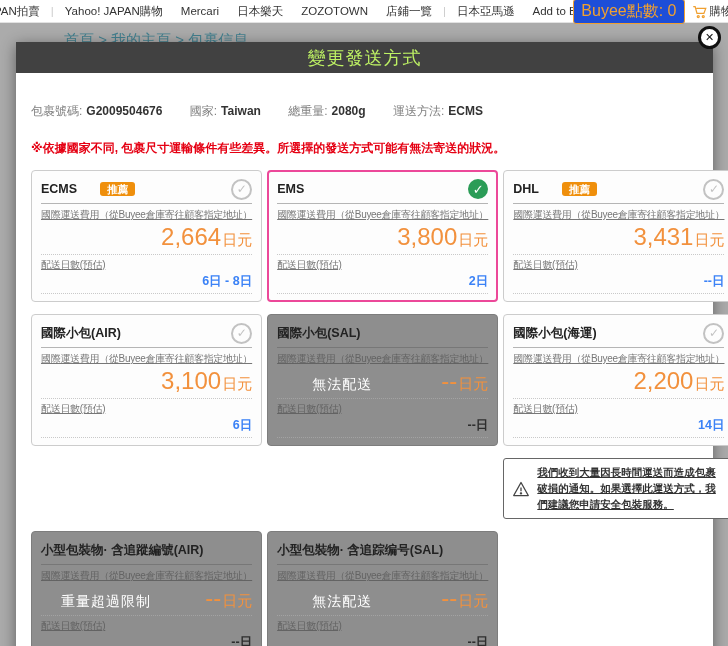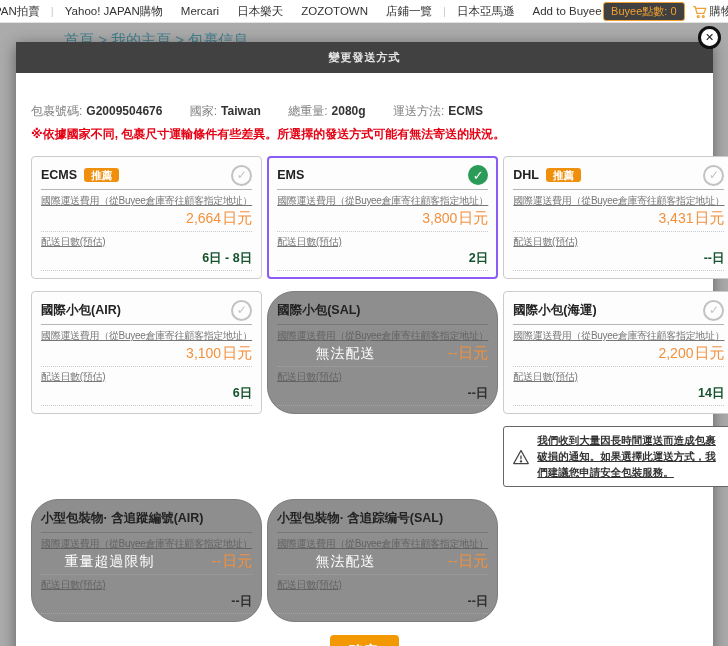--- a/index.html
+++ b/index.html
@@ -12,79 +12,79 @@
   .topnav{
     position:absolute;top:0;left:0;width:728px;height:22px;background:#fff;
     display:flex;align-items:center;font-size:11.5px;color:#333;z-index:5;
     border-bottom:1px solid #e2e2e2;white-space:nowrap;
   }
   .topnav .nav-link{margin:0 9px;cursor:pointer;}
   .topnav .nav-link:first-child{margin-left:-6px;}
   .topnav .pipe{color:#ccc;margin:0 2px;}
   .nav-right{position:absolute;right:-16px;top:0;height:22px;display:flex;align-items:center;gap:7px;}
   .points-btn{
-    border:1px solid #f0a030;color:#f0a030;border-radius:3px;font-size:11px;
-    padding:1px 7px;background:#404040;cursor:pointer;
+    border:1px solid #f0a030;color:#f0a030;border-radius:3px;font-size:16px;
+    padding:1px 7px;background:#1d4ed8;cursor:pointer;
   }
   .cart-wrap{display:flex;align-items:center;gap:3px;font-size:11.5px;color:#333;}
   .cart-icon{width:15px;height:15px;display:inline-block;}
   
   .page-dim{position:absolute;top:22px;left:0;width:728px;height:624px;background:#ababab;}
   .breadcrumb{position:absolute;top:31px;left:64px;font-size:15px;color:#43808f;z-index:1;}
   .footer-links{position:absolute;top:610px;left:113px;width:600px;display:grid;
     grid-template-columns:207px 210px auto;z-index:1;}
   .footer-links ul{list-style:none;margin:0;padding:0;}
   .footer-links li{font-size:12px;color:#4d7b89;line-height:14.5px;cursor:pointer;}
   .footer-links .caret{margin-right:5px;font-weight:bold;}
   
   .modal{
     position:absolute;left:16px;top:42px;width:697px;z-index:10;background:#fff;
     box-shadow:0 3px 14px rgba(0,0,0,.45);
   }
   .modal-header{height:31px;background:#414141;display:flex;align-items:center;justify-content:center;}
-  .modal-title{color:#e5e5e5;font-size:11px;font-weight:bold;letter-spacing:1px;}
+  .modal-title{color:#bef264;font-size:18px;font-weight:normal;letter-spacing:1px;}
   .close-btn{
     position:absolute;left:682px;top:-16px;width:17px;height:17px;border-radius:50%;
     background:#fff;border:3px solid #101010;color:#101010;display:flex;align-items:center;
     justify-content:center;font-size:11px;font-weight:bold;cursor:pointer;z-index:30;line-height:1;
   }
   .modal-body{padding:12px 15px 10px;}
   .pkg-info{margin-top:18px;font-size:12px;color:#808080;}
   .pkg-info .pair{margin-right:24px;}
   .pkg-info .val{color:#333;font-weight:bold;margin-left:4px;}
-  .red-warning{margin-top:6px;font-size:12px;font-weight:bold;color:#e50013;}
+  .red-warning{margin-top:20px;font-size:12px;font-weight:bold;color:#e50013;}
   
   .cards-grid{margin-top:13px;display:grid;grid-template-columns:repeat(3,1fr);gap:12px 5px;align-items:stretch;}
   .ship-card{
     background:#fdfdfd;border:1px solid #ccc;border-radius:4px;padding:7px 9px 4px;min-height:96px;
     cursor:pointer;position:relative;
   }
-  .ship-card.selected{border:2px solid #8b5cf6;padding:6px 8px 3px;}
-  .ship-card.disabled{background:#8e8e8e;border-color:#7d7d7d;cursor:default;border-radius:27px;}
+  .ship-card.selected{border:2px solid #ec4899;padding:6px 8px 3px;}
+  .ship-card.disabled{background:#8e8e8e;border-color:#7d7d7d;cursor:default;}
   .card-title-row{display:flex;align-items:center;min-height:22px;}
   .card-name{font-size:12.5px;font-weight:bold;color:#222;}
   .badge{
-    margin-left:7px;background:#ef8f0c;color:#fff;font-size:10.5px;font-weight:bold;
+    margin-left:23px;background:#ef8f0c;color:#fff;font-size:10.5px;font-weight:bold;
     padding:2px 7px;border-radius:3px;line-height:1;
   }
   .spacer{flex:1;}
   .chk{width:20px;height:20px;border-radius:50%;display:flex;align-items:center;justify-content:center;font-size:12px;}
   .chk.off{border:2px solid #c2c2c2;color:#c2c2c2;width:17px;height:17px;}
   .chk.on{background:#2b9c57;color:#fff;font-size:13px;}
   .div-solid{border-top:1px solid #b5b5b5;margin:3px 0 4px;}
   .disabled .div-solid{border-top-color:#777;}
   .div-dotted{border-top:1px dotted #c9c9c9;margin:3px 0 3px;}
   .disabled .div-dotted{border-top-color:#a3a3a3;}
   .fee-label,.days-label{font-size:10px;color:#777;letter-spacing:-0.3px;white-space:nowrap;text-decoration:underline;}
   .disabled .fee-label,.disabled .days-label{color:#636363;}
   .price-row{display:flex;align-items:baseline;justify-content:flex-end;margin:1px 0 2px;}
   .price-status{flex:1;text-align:center;color:#fff;font-size:14px;letter-spacing:1px;}
-  .price-num{color:#f2913d;font-size:14px;margin-left:34px;}
+  .price-num{color:#f2913d;font-size:24px;margin-left:34px;}
   .price-unit{color:#f2913d;font-size:15px;margin-left:1px;}
-  .days-value{text-align:right;font-size:12.5px;font-weight:bold;color:#14532d;margin:1px 0 2px;}
+  .days-value{text-align:right;font-size:12.5px;font-weight:bold;color:#3b82f6;margin:1px 0 2px;}
   .disabled .days-value{color:#2e2e2e;}
   
   .notice-box{
     grid-column:3;border:1px solid #666;border-radius:3px;background:#fff;
     padding:6px 8px;display:flex;align-items:center;gap:7px;align-self:start;
   }
   .warn-tri{flex:none;width:18px;height:16px;}
   .notice-text{font-size:10.5px;color:#333;font-weight:bold;line-height:1.5;text-decoration:underline;}
   .row4-c1{grid-column:1;}
   .row4-c2{grid-column:2;}

